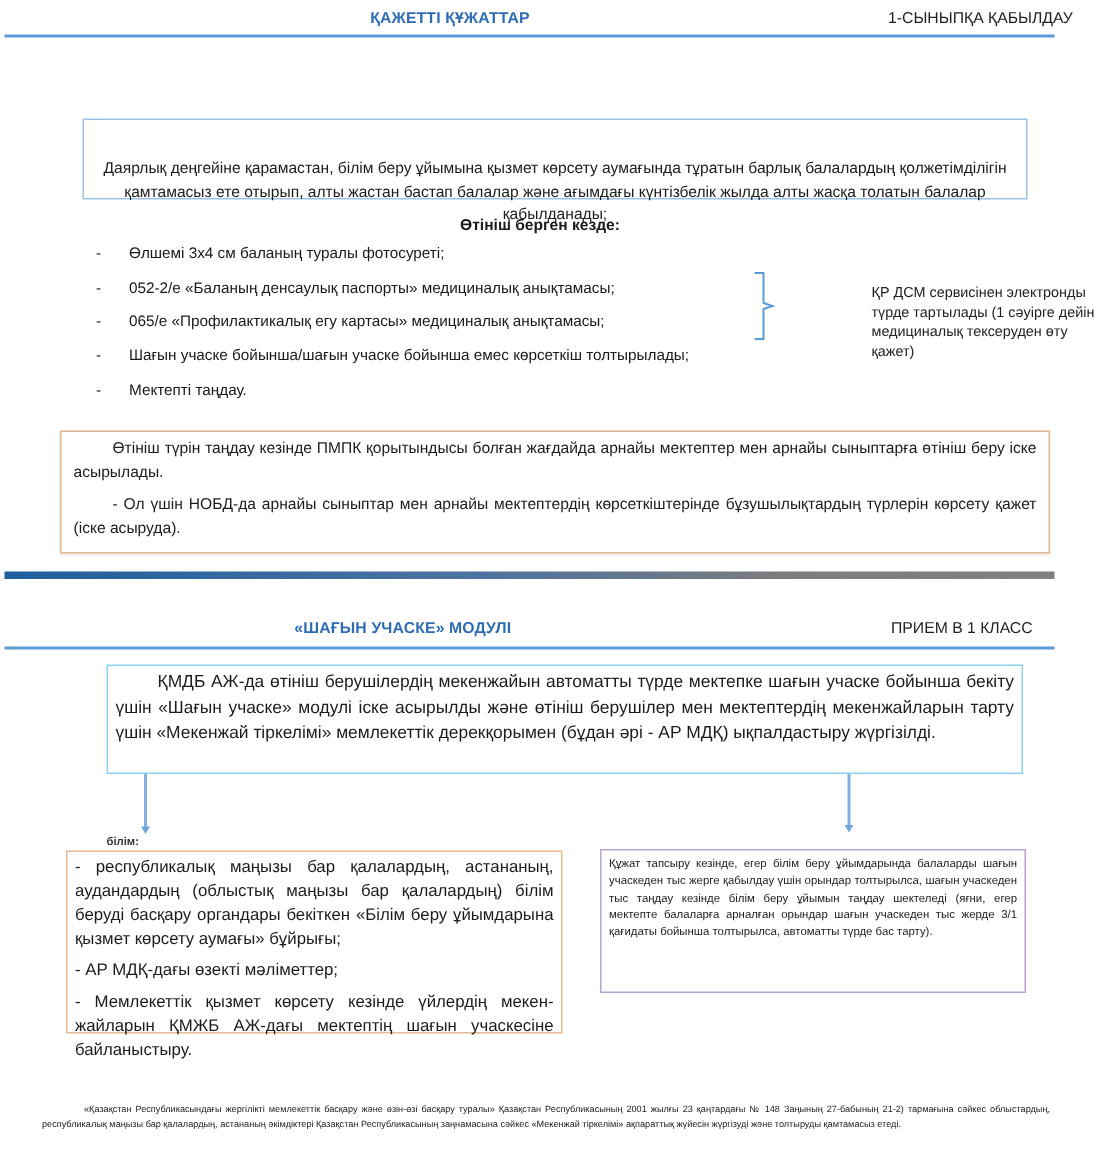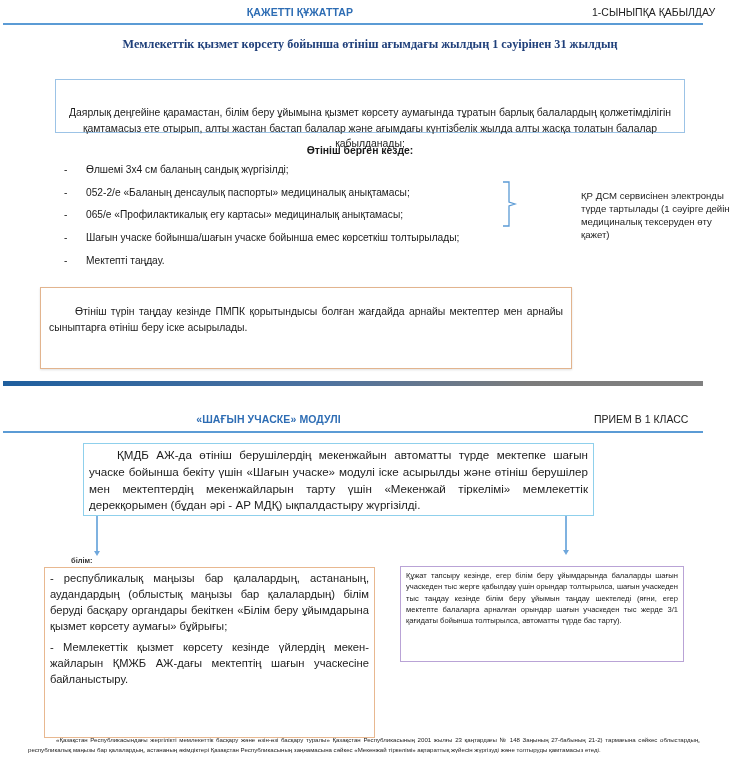--- a/index.html
+++ b/index.html
@@ -49,33 +49,32 @@
 </head>
 <body>
 
 <div>
 
   <div class="abs hdr-title" style="left:0; width:600px; top:6px; text-align:center;">ҚАЖЕТТІ ҚҰЖАТТАР</div>
   <div class="abs hdr-right" style="left:560px; top:6px;margin-left:32px;">1-СЫНЫПҚА ҚАБЫЛДАУ</div>
   <div class="abs hdr-line" style="left:3px; top:23px; width:700px;"></div>
 
   <div class="abs serif-title" style="left:60px; top:37px; width:620px;">
-    <div>Мемлекеттік қызмет көрсету бойынша өтініш ағымдағы жылдың 1 сәуірінен 31 жылдың</div>
   </div>
 
   <div class="abs box-blue" style="left:55px; top:79px; width:630px; height:54px; padding:3px 8px;">
     <div class="txt txt-c" style="line-height:15.5px;">Даярлық деңгейіне қарамастан, білім беру ұйымына қызмет көрсету аумағында тұратын барлық балалардың қолжетімділігін қамтамасыз ете отырып, алты жастан бастап балалар және ағымдағы күнтізбелік жылда алты жасқа толатын балалар қабылданады;</div>
   </div>
 
   <div class="abs" style="left:60px; top:145px; width:460px; text-align:center; font-weight:bold; font-size:10.4px; padding-left:140px;">Өтініш берген кезде:</div>
 
   <div class="abs" style="left:60px; top:163px; width:438px;">
     <div class="bullet-row" style="margin-bottom:9px;">
       <span class="dash">-</span>
-      <span class="btext">Өлшемі 3х4 см баланың сандық жүргізілді;</span>
+      <span class="btext">Өлшемі 3х4 см баланың туралы фотосуреті;</span>
     </div>
     <div class="bullet-row" style="margin-bottom:9px;">
       <span class="dash">-</span>
       <span class="btext">052-2/е «Баланың денсаулық паспорты» медициналық анықтамасы;</span>
     </div>
     <div class="bullet-row" style="margin-bottom:8px;">
       <span class="dash">-</span>
       <span class="btext">065/е «Профилактикалық егу картасы» медициналық анықтамасы;</span>
     </div>
     <div class="bullet-row txt-j" style="margin-bottom:8px; line-height:16px;">
@@ -87,47 +86,49 @@
       <span class="btext">Мектепті таңдау.</span>
     </div>
   </div>
 
   <svg class="abs" style="left:500px; top:180px;" width="20" height="48" viewBox="0 0 20 48">
     <path d="M3 2 H9 V22 L15 24 L9 26 V46 H3" fill="none" stroke="#5b9bd5" stroke-width="1.3"></path>
   </svg>
 
   <div class="abs side-note" style="left:537px; top:189px; width:160px;">ҚР ДСМ сервисінен электронды түрде тартылады (1 сәуірге дейін медициналық тексеруден өту қажет)</div>
 
-  <div class="abs box-orange" style="left:40px; top:287px; width:532px; height:82px; padding:16px 8px;">
+  <div class="abs box-orange" style="left:40px; top:287px; width:660px; height:82px; padding:4px 8px;">
     <div class="txt txt-j ind" style="line-height:16px; margin-bottom:5px;">Өтініш түрін таңдау кезінде ПМПК қорытындысы болған жағдайда арнайы мектептер мен арнайы сыныптарға өтініш беру іске асырылады.</div>
+    <div class="txt txt-j ind" style="line-height:16px;">- Ол үшін НОБД-да арнайы сыныптар мен арнайы мектептердің көрсеткіштерінде бұзушылықтардың түрлерін көрсету қажет (іске асыруда).</div>
   </div>
 </div>
 
 <div class="abs grad-bar" style="left:3px; top:381px; width:700px;"></div>
 
 <div>
 
   <div class="abs hdr-title" style="left:0; width:537px; top:413px; text-align:center;">«ШАҒЫН УЧАСКЕ» МОДУЛІ</div>
   <div class="abs hdr-right" style="left:594px; top:413px;">ПРИЕМ В 1 КЛАСС</div>
   <div class="abs hdr-line" style="left:3px; top:431px; width:700px;"></div>
 
-  <div class="abs box-cyan" style="left:83px; top:443px; width:511px; height:73px; padding:3px 5px;">
+  <div class="abs box-cyan" style="left:71px; top:443px; width:611px; height:73px; padding:3px 5px;">
     <div class="big-txt txt-j ind" style="text-indent:28px; line-height:16.8px;">ҚМДБ АЖ-да өтініш берушілердің мекенжайын автоматты түрде мектепке шағын учаске бойынша бекіту үшін «Шағын учаске» модулі іске асырылды және өтініш берушілер мен мектептердің мекенжайларын тарту үшін «Мекенжай тіркелімі» мемлекеттік дерекқорымен (бұдан әрі - АР МДҚ) ықпалдастыру жүргізілді.</div>
   </div>
 
   <div class="abs vline" style="left:96px; top:516px; height:37px;"></div>
   <div class="abs arrow-tip" style="left:94px; top:551px;"></div>
 
   <div class="abs vline" style="left:565px; top:516px; height:36px;"></div>
   <div class="abs arrow-tip" style="left:563px; top:550px;"></div>
 
   <div class="abs label-small" style="left:71px; top:556px;">білім:</div>
 
-  <div class="abs box-orange" style="left:44px; top:567px; width:331px; height:171px; padding:2px 5px; box-shadow:none; border-color:#e8b890;">
+  <div class="abs box-orange" style="left:44px; top:567px; width:331px; height:122px; padding:2px 5px; box-shadow:none; border-color:#e8b890;">
     <div class="mid-txt txt-j" style="margin-bottom:5px;">- республикалық маңызы бар қалалардың, астананың, аудандардың (облыстық маңызы бар қалалардың) білім беруді басқару органдары бекіткен «Білім беру ұйымдарына қызмет көрсету аумағы» бұйрығы;</div>
+    <div class="mid-txt txt-j" style="margin-bottom:5px;">- АР МДҚ-дағы өзекті мәліметтер;</div>
     <div class="mid-txt txt-j">- Мемлекеттік қызмет көрсету кезінде үйлердің мекен-жайларын ҚМЖБ АЖ-дағы мектептің шағын учаскесіне байланыстыру.</div>
   </div>
 
   <div class="abs box-purple" style="left:400px; top:566px; width:284px; height:96px; padding:3px 5px;">
     <div class="small-txt txt-j">Құжат тапсыру кезінде, егер білім беру ұйымдарында балаларды шағын учаскеден тыс жерге қабылдау үшін орындар толтырылса, шағын учаскеден тыс таңдау кезінде білім беру ұйымын таңдау шектеледі (яғни, егер мектепте балаларға арналған орындар шағын учаскеден тыс жерде 3/1 қағидаты бойынша толтырылса, автоматты түрде бас тарту).</div>
   </div>
 
   <div class="abs foot-txt txt-j" style="left:28px; top:735px; width:672px; text-indent:28px;">«Қазақстан Республикасындағы жергілікті мемлекеттік басқару және өзін-өзі басқару туралы» Қазақстан Республикасының 2001 жылғы 23 қаңтардағы № 148 Заңының 27-бабының 21-2) тармағына сәйкес облыстардың, республикалық маңызы бар қалалардың, астананың әкімдіктері Қазақстан Республикасының заңнамасына сәйкес «Мекенжай тіркелімі» ақпараттық жүйесін жүргізуді және толтыруды қамтамасыз етеді.</div>
 </div>
 

